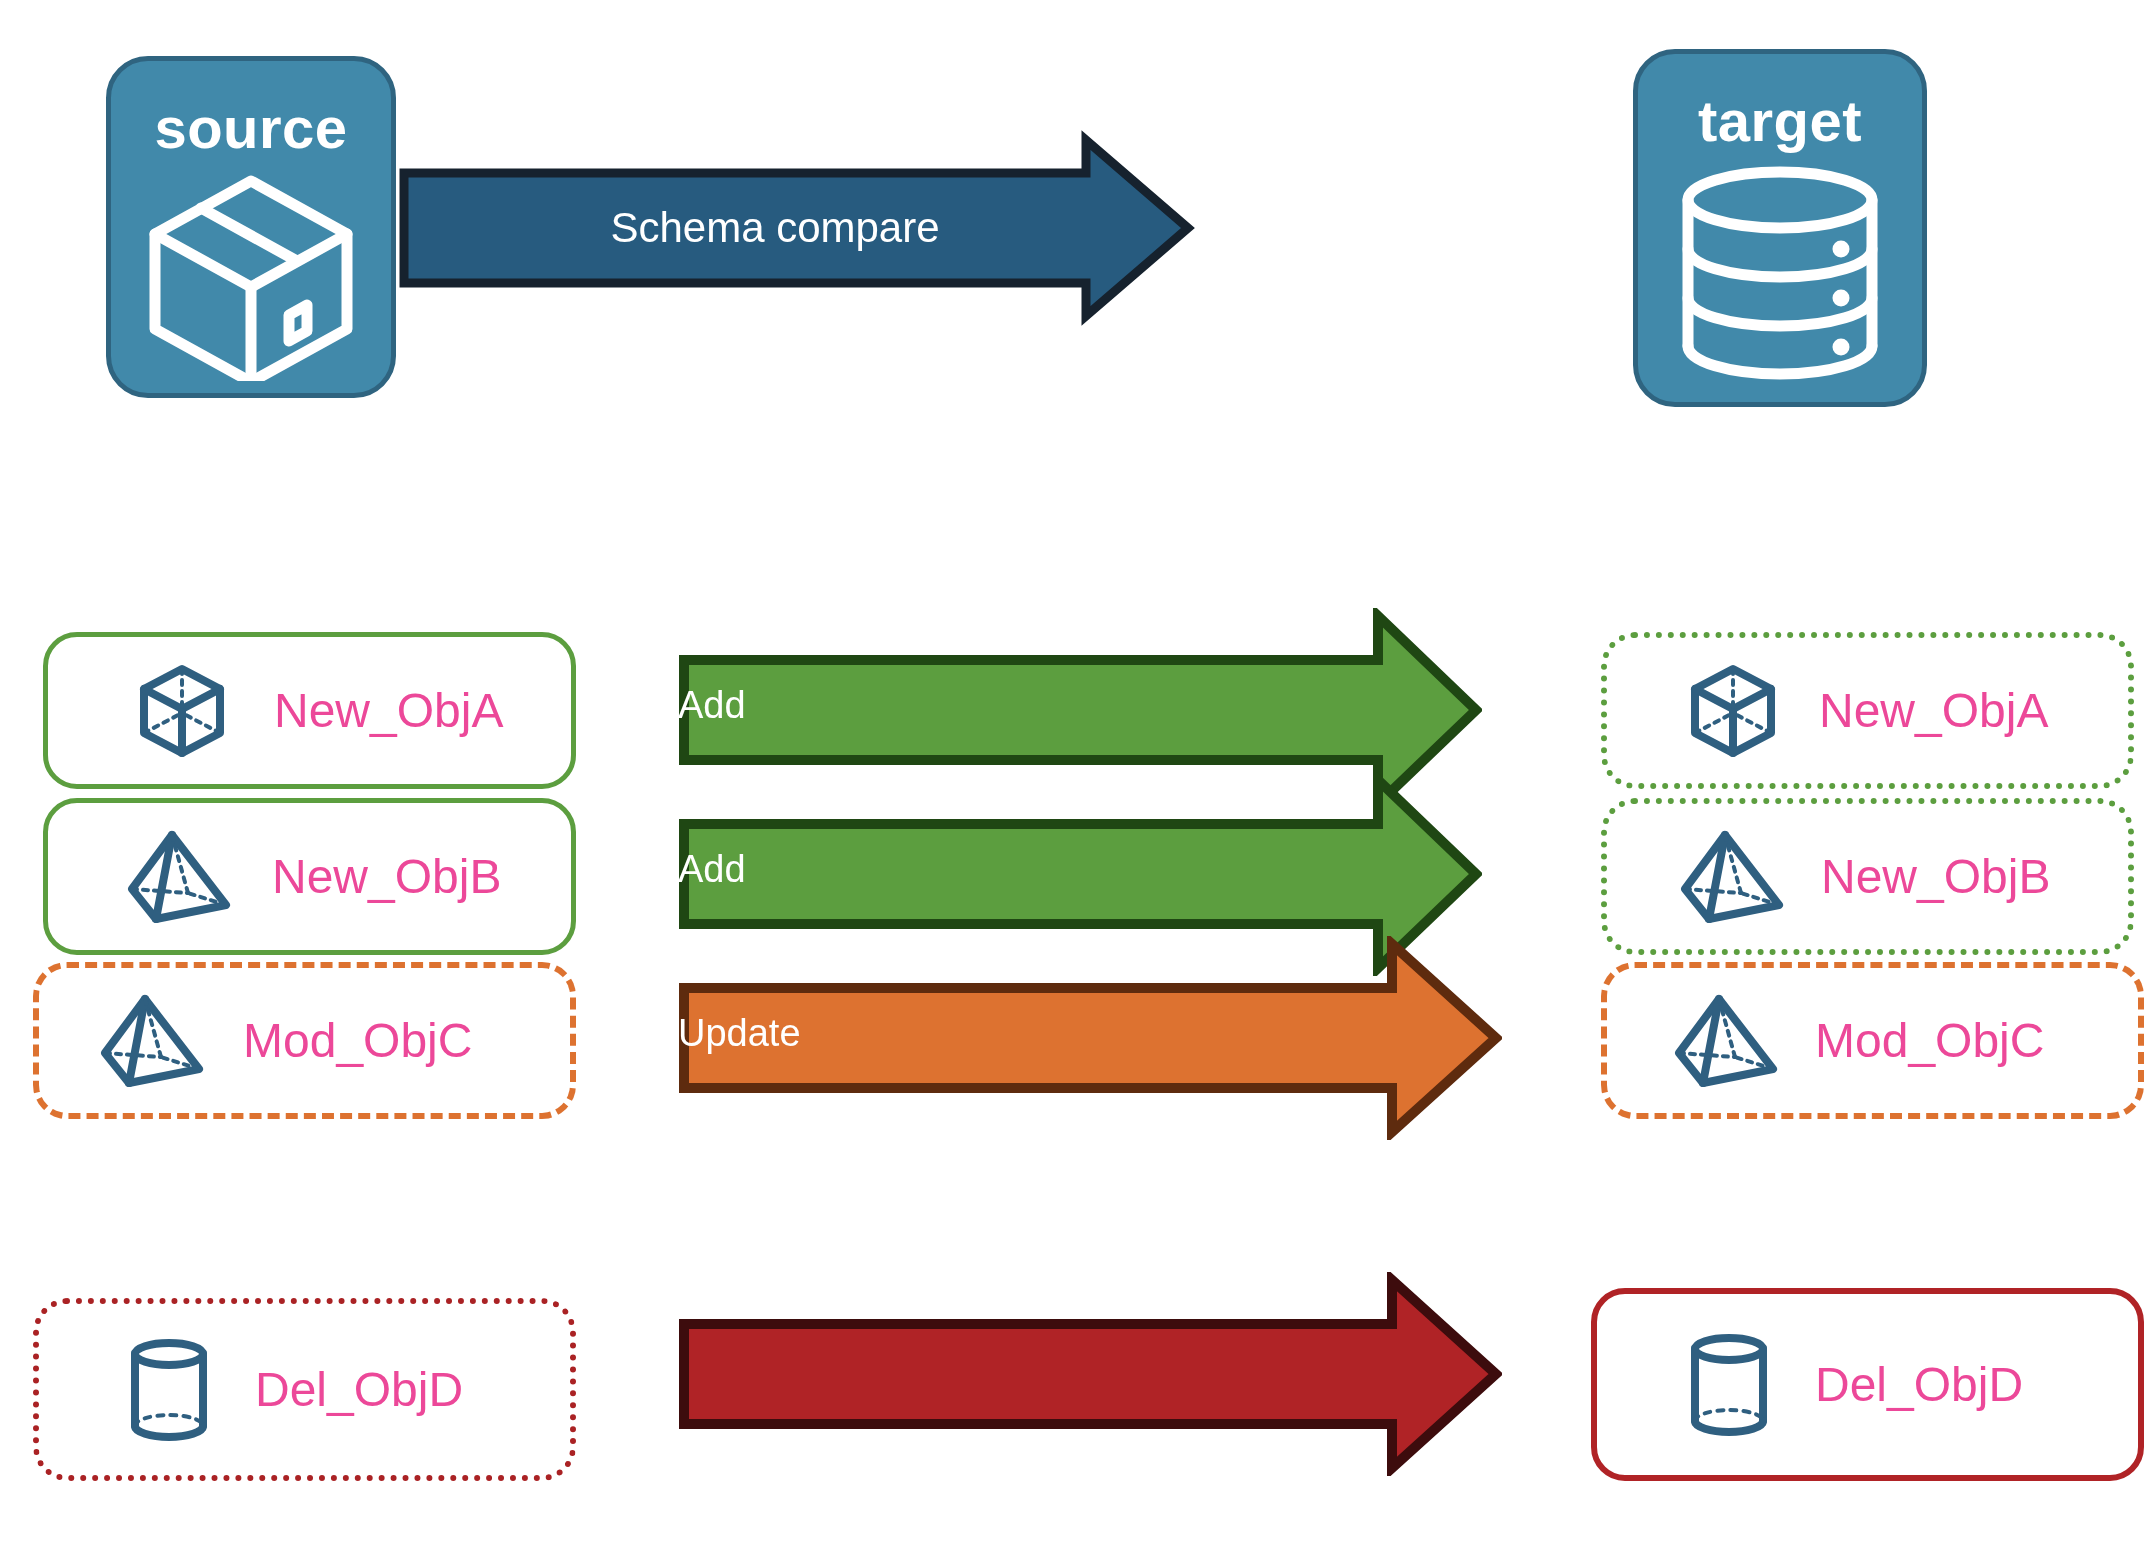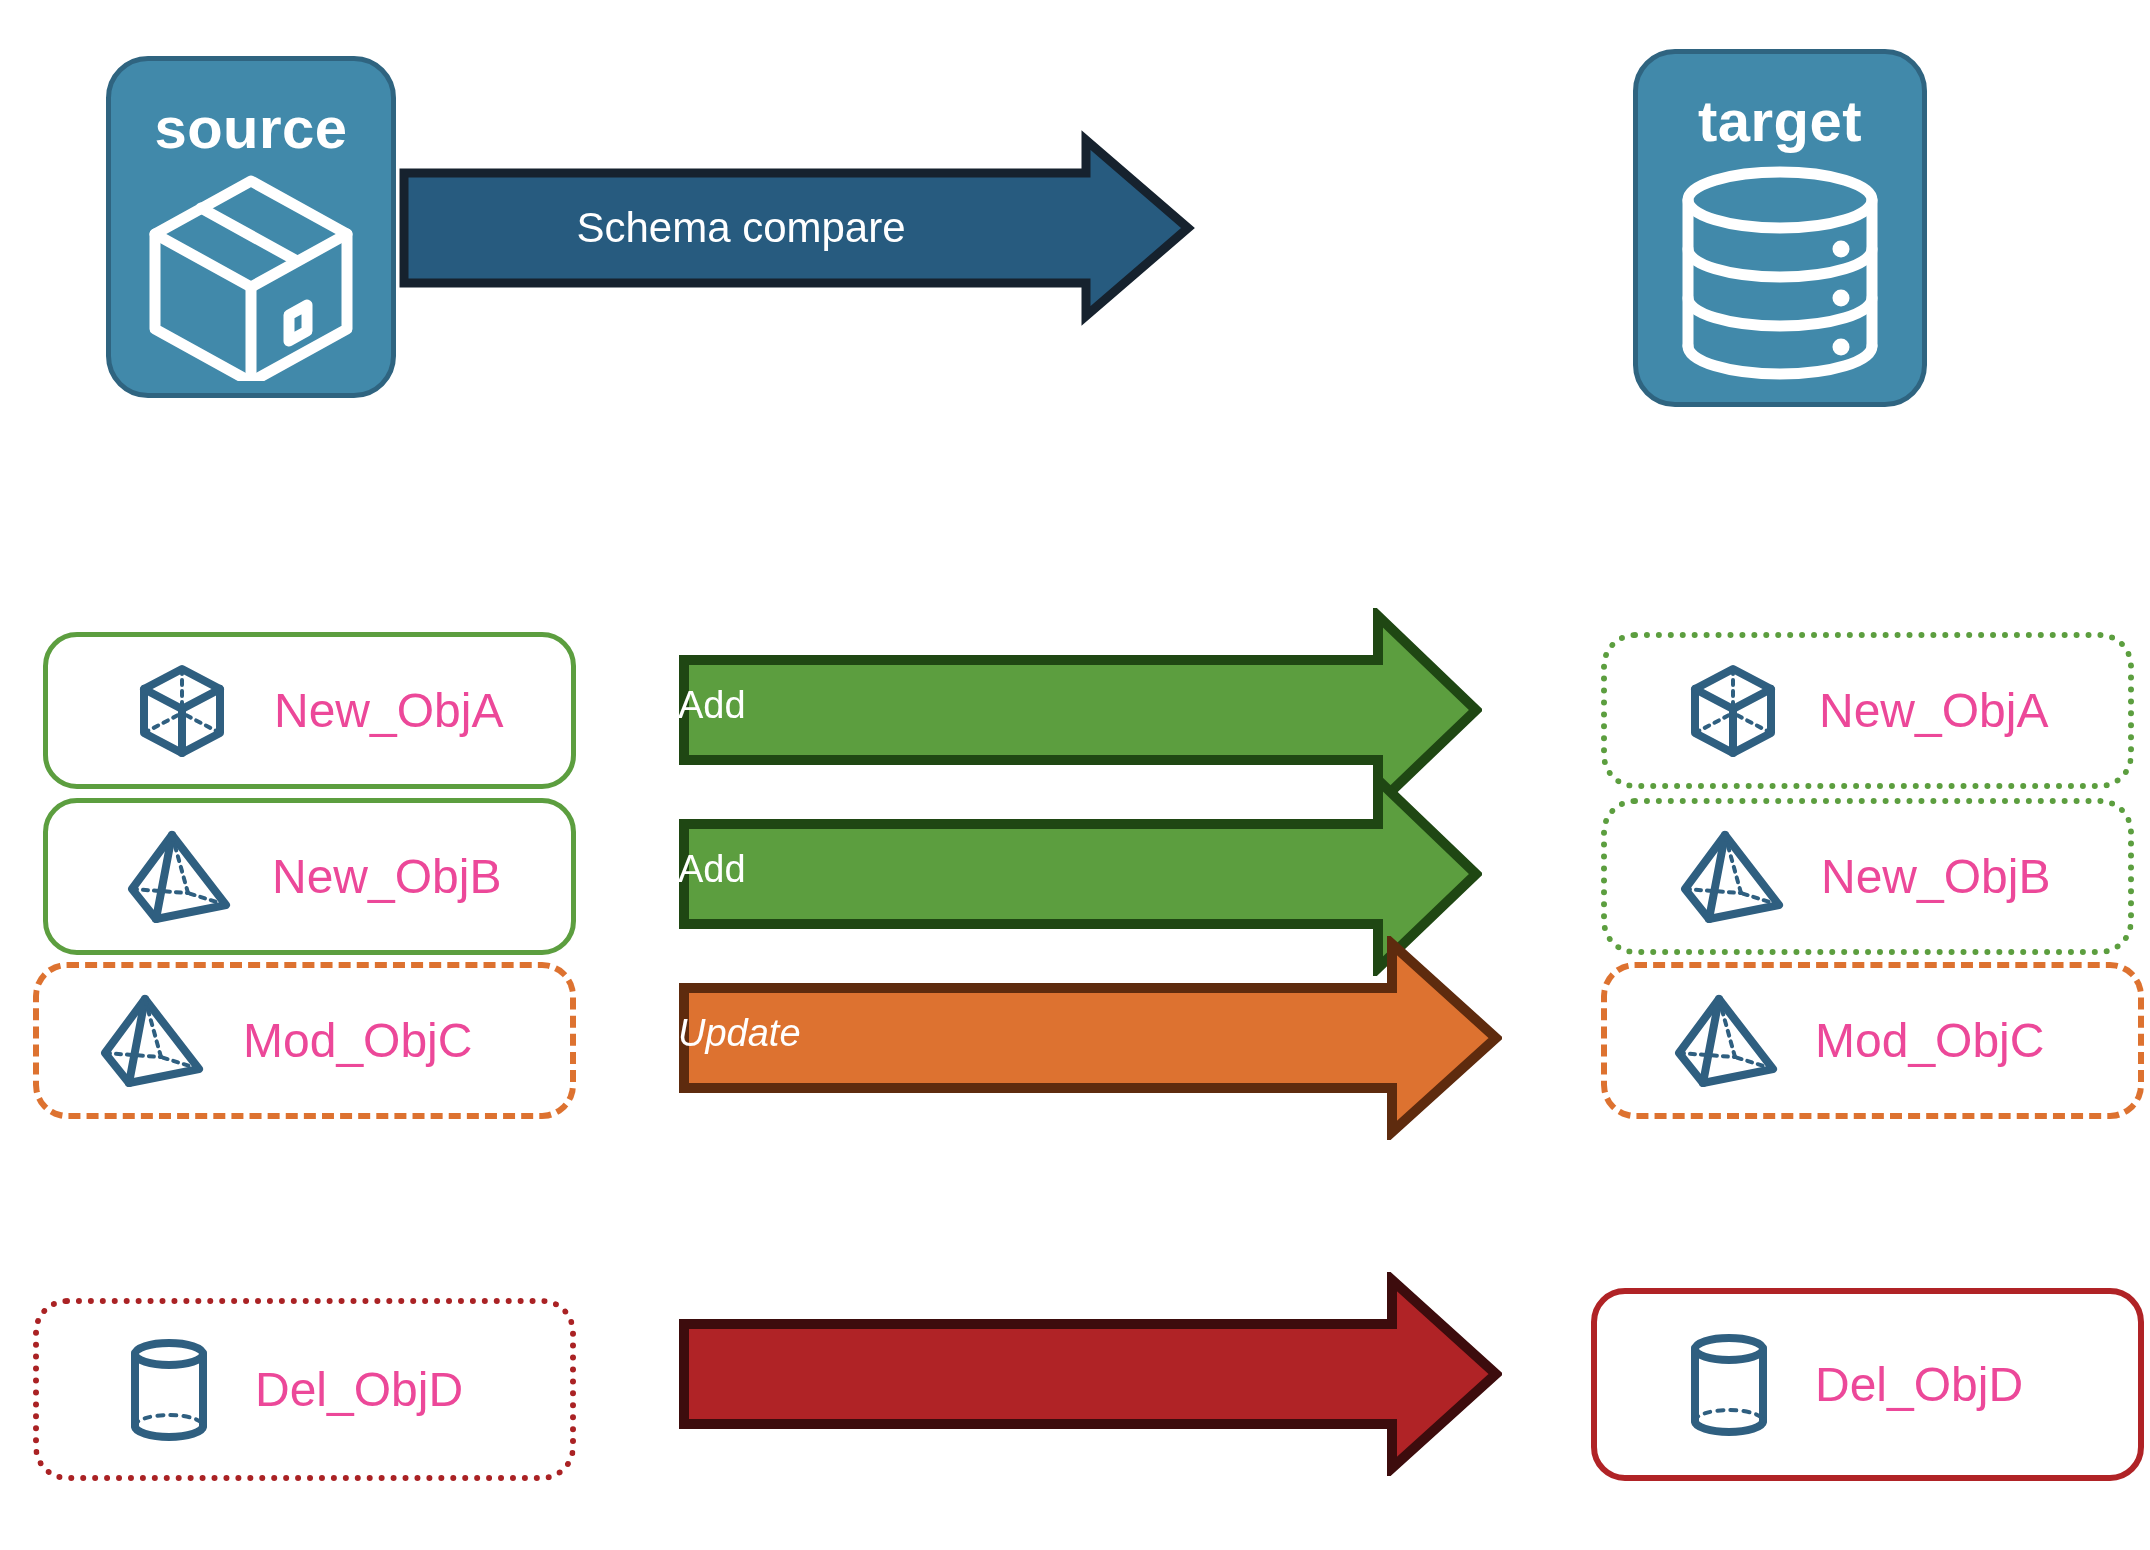--- a/index.html
+++ b/index.html
@@ -45,20 +45,21 @@
   
   .banner-arrow {
     position: absolute;
   }
   .banner-arrow-label {
     position: absolute;
     color: #ffffff;
     font-size: 42px;
     white-space: nowrap;
     text-align: center;
+    padding-left: 34px;
   }
 
   
   .obj-pill {
     position: absolute;
     box-sizing: border-box;
     background: #ffffff;
     border-radius: 34px;
     display: flex;
     flex-direction: row;
@@ -241,21 +242,21 @@
         <g fill="none" stroke="#2f5f80" stroke-width="4" stroke-dasharray="5 6" stroke-linecap="round">
           <path d="M46 8 L62 66"></path>
           <path d="M6 62 L62 66"></path>
           <path d="M100 78 L62 66"></path>
         </g>
       </svg>
     </span>
     <span class="pill-label" style="margin-left:36px;">Mod_ObjC</span>
   </div>
 
-  <div class="action-arrow" style="left:678px; top:936px; width:824px; height:204px;font-style:italic;">
+  <div class="action-arrow" style="left:678px; top:936px; width:824px; height:204px;">
     <svg width="824" height="204" viewBox="0 0 824 204">
       <path d="M6 52 L714 52 L714 8 L818 102 L714 196 L714 152 L6 152 Z" fill="#dd7230" stroke="#5e2b0e" stroke-width="10" stroke-linejoin="miter"></path>
     </svg>
     <div class="action-arrow-label" style="left:0px; top:76px; width:714px;">Update</div>
   </div>
 
   <div class="obj-pill border-upd-dashed" style="left:1601px; top:962px; width:543px; height:157px; padding-left:66px;">
     <span class="pill-icon">
       <svg width="108" height="100" viewBox="0 0 108 100">
         <g fill="none" stroke="#2f5f80" stroke-width="8" stroke-linejoin="round" stroke-linecap="round">

